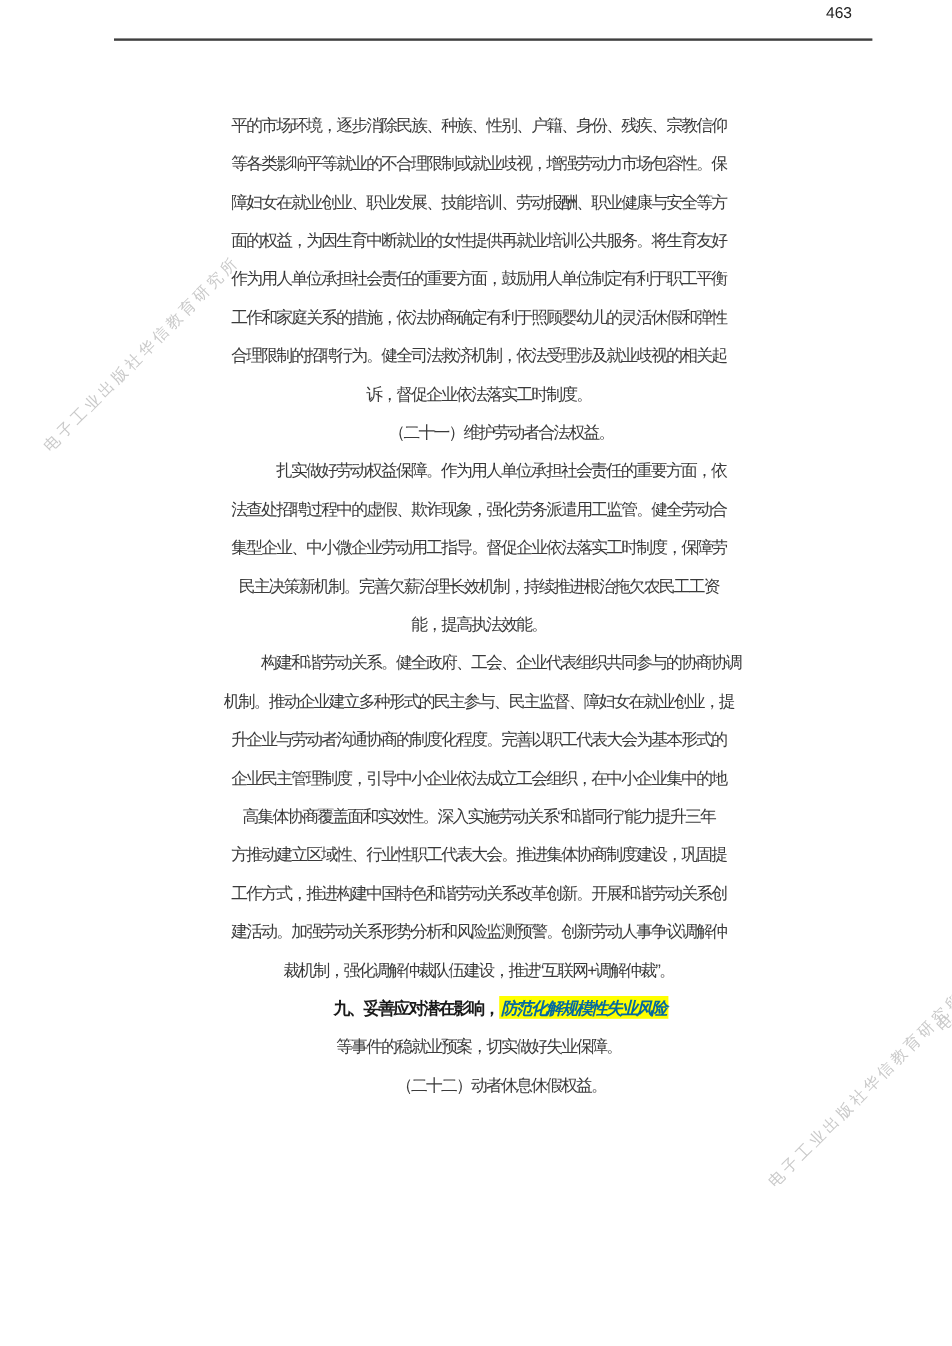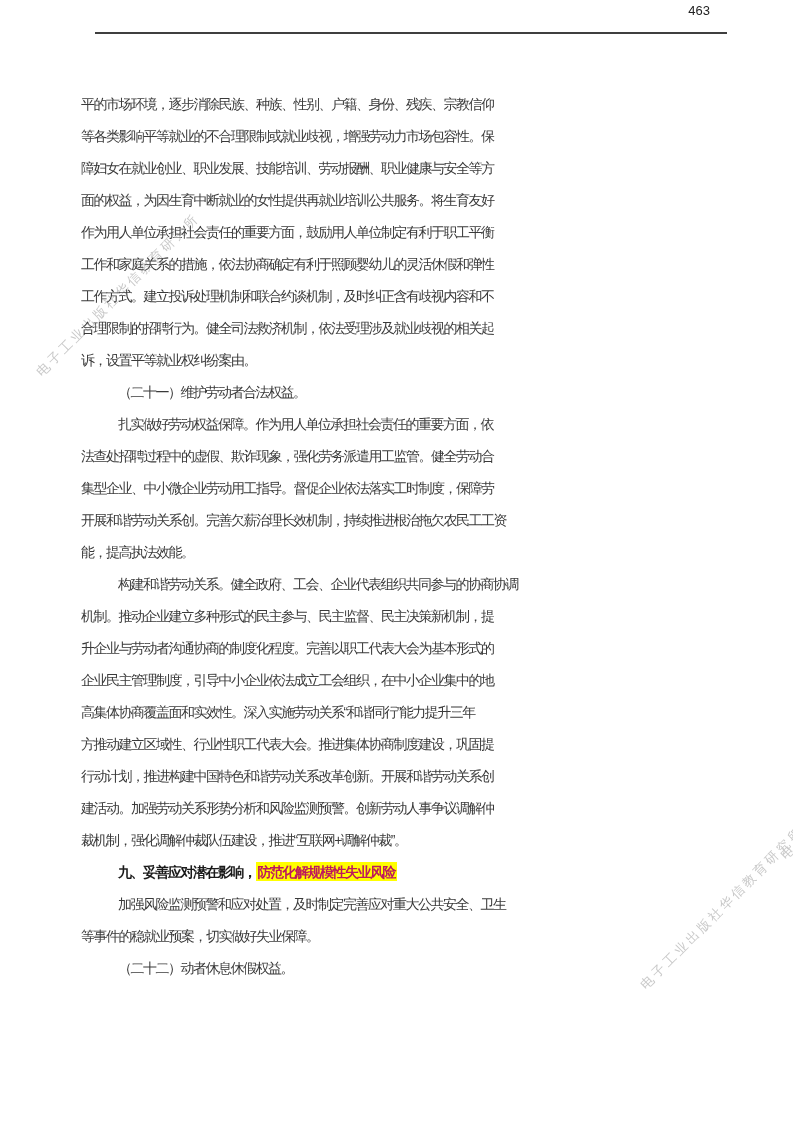--- a/index.html
+++ b/index.html
@@ -3,20 +3,21 @@
 <meta charset="utf-8">
 <style>
   html, body { margin: 0; padding: 0; background: #ffffff; }
   .page {
     position: relative;
     width: 793px;
     height: 1002px;
     background: #ffffff;
     overflow: hidden;
     font-family: "Liberation Sans", sans-serif;
+    text-align: center;
   }
   .page-number {
     position: absolute;
     top: 3px;
     right: 83px;
     font-size: 13px;
     color: #222222;
     letter-spacing: 0;
   }
   .header-rule {
@@ -65,36 +66,34 @@
   <div class="watermark" style="left: 722px; top: 908px; color: rgb(201, 201, 201);">电子工业出版社华信教育研究所</div>
   <div class="watermark" style="left: 862px; top: 778px; color: rgb(201, 201, 201);">电子工业出版社华信教育研究所</div>
 
   <div class="content" id="content" style="color: rgb(58, 58, 58);">
       <div class="line">平的市场环境，逐步消除民族、种族、性别、户籍、身份、残疾、宗教信仰</div>
       <div class="line">等各类影响平等就业的不合理限制或就业歧视，增强劳动力市场包容性。保</div>
       <div class="line">障妇女在就业创业、职业发展、技能培训、劳动报酬、职业健康与安全等方</div>
       <div class="line">面的权益，为因生育中断就业的女性提供再就业培训公共服务。将生育友好</div>
       <div class="line">作为用人单位承担社会责任的重要方面，鼓励用人单位制定有利于职工平衡</div>
       <div class="line">工作和家庭关系的措施，依法协商确定有利于照顾婴幼儿的灵活休假和弹性</div>
-      <div class="line">工作方式。建立投诉处理机制和联合约谈机制，及时纠正含有歧视内容和不</div>
       <div class="line">合理限制的招聘行为。健全司法救济机制，依法受理涉及就业歧视的相关起</div>
-      <div class="line">诉，设置平等就业权纠纷案由。</div>
+      <div class="line">诉，督促企业依法落实工时制度。</div>
       <div class="line indent">（二十一）维护劳动者合法权益。</div>
       <div class="line indent">扎实做好劳动权益保障。作为用人单位承担社会责任的重要方面，依</div>
       <div class="line">法查处招聘过程中的虚假、欺诈现象，强化劳务派遣用工监管。健全劳动合</div>
       <div class="line">集型企业、中小微企业劳动用工指导。督促企业依法落实工时制度，保障劳</div>
-      <div class="line">开展和谐劳动关系创。完善欠薪治理长效机制，持续推进根治拖欠农民工工资</div>
+      <div class="line">民主决策新机制。完善欠薪治理长效机制，持续推进根治拖欠农民工工资</div>
       <div class="line">能，提高执法效能。</div>
       <div class="line indent">构建和谐劳动关系。健全政府、工会、企业代表组织共同参与的协商协调</div>
-      <div class="line">机制。推动企业建立多种形式的民主参与、民主监督、民主决策新机制，提</div>
+      <div class="line">机制。推动企业建立多种形式的民主参与、民主监督、障妇女在就业创业，提</div>
       <div class="line">升企业与劳动者沟通协商的制度化程度。完善以职工代表大会为基本形式的</div>
       <div class="line">企业民主管理制度，引导中小企业依法成立工会组织，在中小企业集中的地</div>
       <div class="line">高集体协商覆盖面和实效性。深入实施劳动关系“和谐同行”能力提升三年</div>
       <div class="line">方推动建立区域性、行业性职工代表大会。推进集体协商制度建设，巩固提</div>
-      <div class="line">行动计划，推进构建中国特色和谐劳动关系改革创新。开展和谐劳动关系创</div>
+      <div class="line">工作方式，推进构建中国特色和谐劳动关系改革创新。开展和谐劳动关系创</div>
       <div class="line">建活动。加强劳动关系形势分析和风险监测预警。创新劳动人事争议调解仲</div>
       <div class="line">裁机制，强化调解仲裁队伍建设，推进“互联网+调解仲裁”。</div>
-      <div class="line indent heading" style="color: rgb(26, 26, 26);"><span>九、妥善应对潜在影响，</span><span class="highlight" style="background: rgb(255, 255, 0); color: #be185d;">防范化解规模性失业风险</span></div>
-      <div class="line indent">加强风险监测预警和应对处置，及时制定完善应对重大公共安全、卫生</div>
+      <div class="line indent heading" style="color: rgb(26, 26, 26);"><span>九、妥善应对潜在影响，</span><span class="highlight" style="background: rgb(255, 255, 0); color: #0369a1; font-style: italic;">防范化解规模性失业风险</span></div>
       <div class="line">等事件的稳就业预案，切实做好失业保障。</div>
       <div class="line indent">（二十二）动者休息休假权益。</div>
     </div>
 </div>
 
 </body></html>

